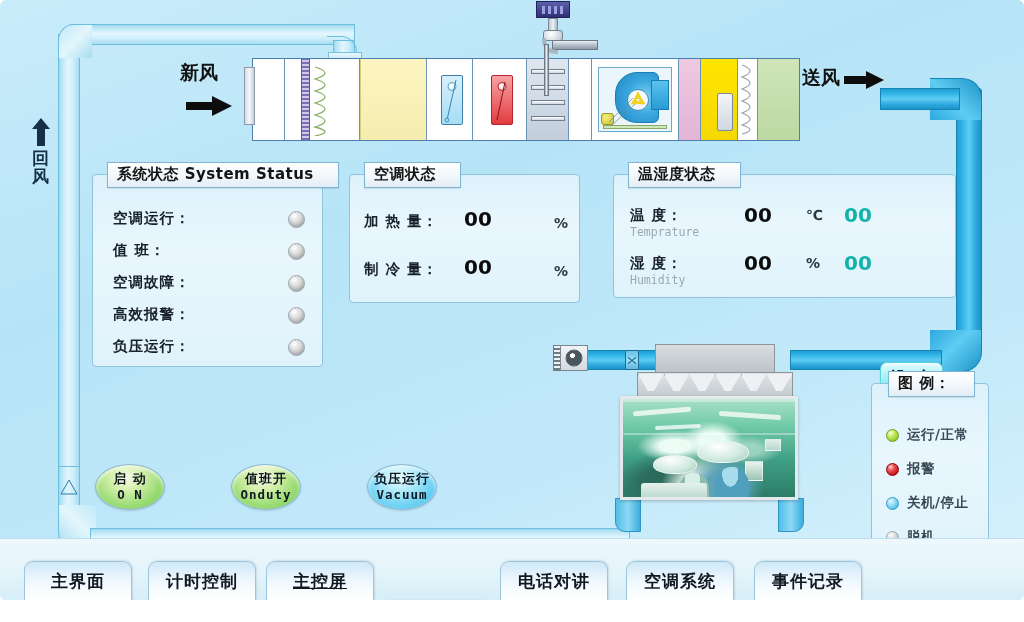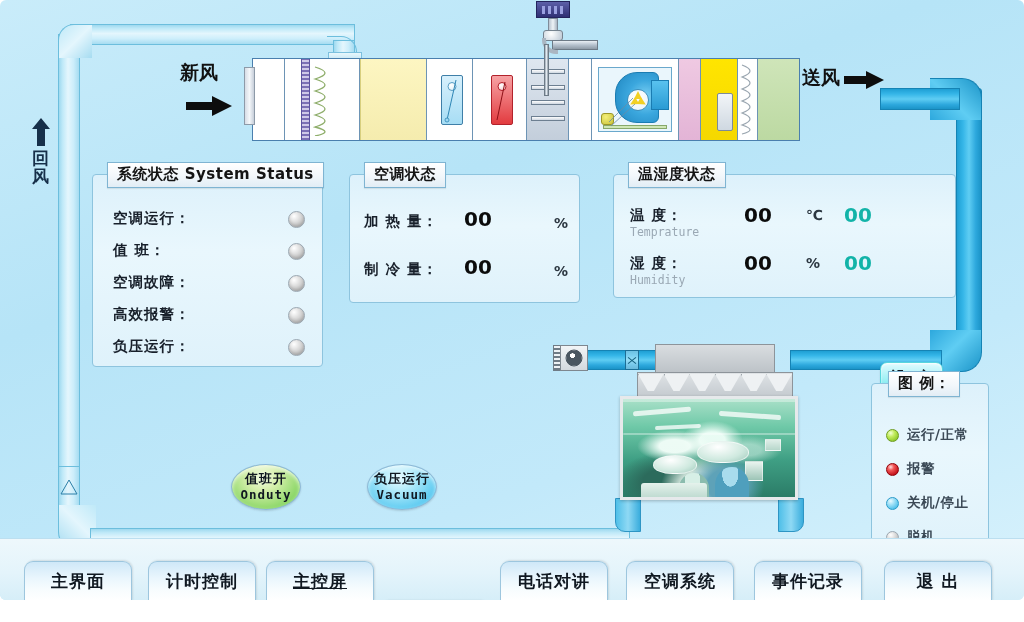--- a/index.html
+++ b/index.html
@@ -173,21 +173,21 @@
   .panel {
     position:absolute;
     background: linear-gradient(180deg, #ddf1fb 0%, #e9f7fd 40%, #dff2fb 100%);
     border:1px solid #8ec4de;
     border-radius:4px;
   }
   .panel-tab {
     position:absolute; top:-13px; left:14px;
     background: linear-gradient(180deg,#ffffff 0%, #f2f7fb 55%, #e2edf5 100%);
     border:1px solid #7fb4d2;
-    padding:2px 9px 3px 9px;
+    padding:2px 24px 3px 9px;
     font-size:15px; font-weight:bold; color:#141414; white-space:nowrap;
     letter-spacing:.5px;
     box-shadow:0 1px 1px rgba(0,0,0,.08);
   }
   .row { position:absolute; display:flex; align-items:flex-end; }
   .lbl-cn {
     font-size:14.5px; font-weight:bold; color:#18202b;
     letter-spacing:1px; white-space:nowrap;
   }
   .lbl-en { font-size:11.5px; color:#9aa8b4; font-family:"DejaVu Sans Mono","Liberation Mono",monospace; }
@@ -572,20 +572,24 @@
       <span class="val-black" style="position:absolute; left:114px; top:0;">00</span>
       <span class="unit" style="position:absolute; left:176px; top:4px;">%</span>
       <span class="val-teal" style="position:absolute; left:214px; top:0;">00</span>
     </div>
     <div class="set-btn" style="left:266px; top:245px; position:absolute;">
       <span class="s-cn">设 定</span>
       <span class="s-en">Set</span>
     </div>
   </div>
 
+  <div class="oval green" style="left:95px; top:464px;">
+    <span class="o-cn">启 动</span>
+    <span class="o-en">O N</span>
+  </div>
   <div class="oval green" style="left:231px; top:464px;">
     <span class="o-cn">值班开</span>
     <span class="o-en">Onduty</span>
   </div>
   <div class="oval blue" style="left:367px; top:464px;">
     <span class="o-cn">负压运行</span>
     <span class="o-en">Vacuum</span>
   </div>
 
   <div class="ex-grille"></div>
@@ -647,16 +651,15 @@
   </div>
 
   <div id="bottombar">
     <div class="tabbtn" style="left:148px;">计时控制</div>
     <div class="tabbtn" style="left:24px;">主界面</div>
     <div class="tabbtn" style="left:266px;text-decoration:underline;">主控屏</div>
     <div class="tabbtn" style="left:380px;margin-top:40px;">气体状态</div>
     <div class="tabbtn" style="left:500px;">电话对讲</div>
     <div class="tabbtn" style="left:626px;">空调系统</div>
     <div class="tabbtn" style="left:754px;">事件记录</div>
-    <div class="tabbtn" style="left:884px;">退 出</div>
   </div>
 
 </div>
 
 </body></html>

